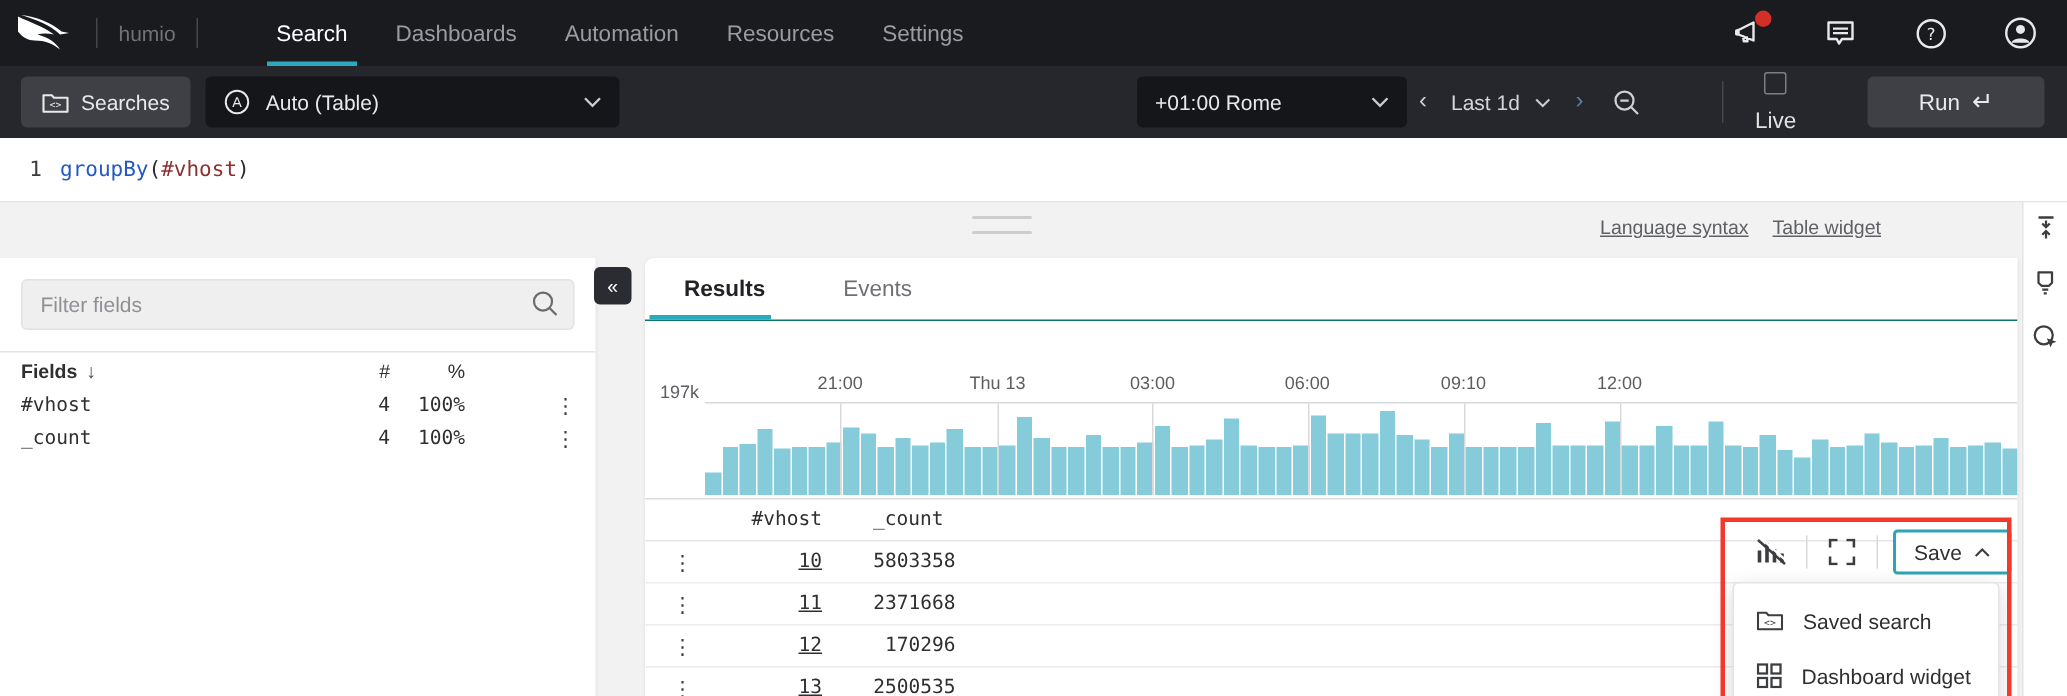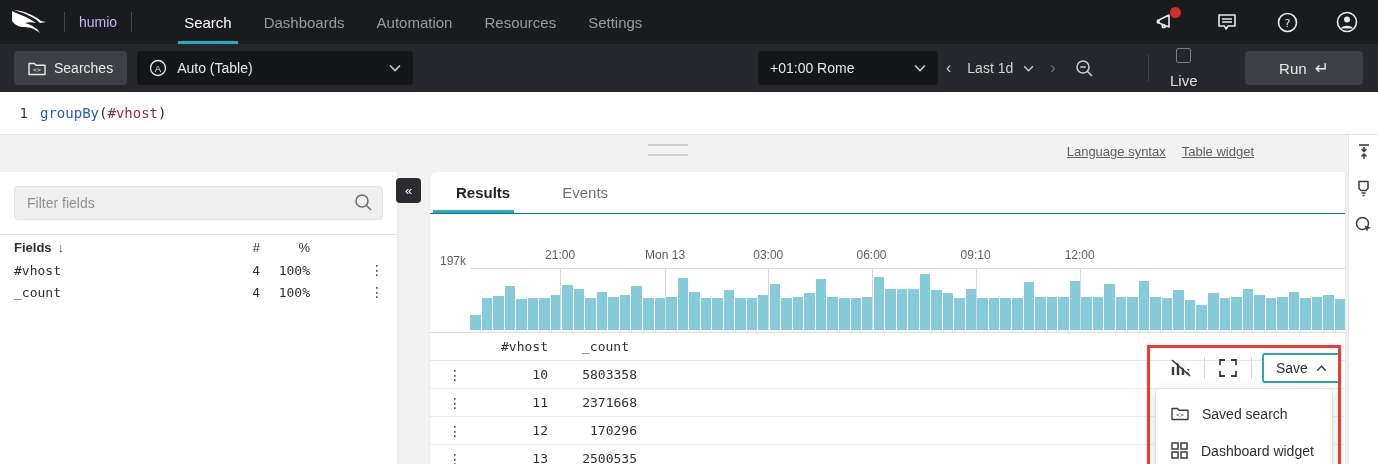--- a/index.html
+++ b/index.html
@@ -3,21 +3,21 @@
 <meta charset="utf-8">
 <style>
   * { margin:0; padding:0; box-sizing:border-box; }
   html,body { width:1378px; height:464px; overflow:hidden; font-family:"Liberation Sans","DejaVu Sans",sans-serif; background:#f2f2f3; }
   .mono { font-family:"DejaVu Sans Mono","Liberation Mono",monospace; }
 
   
   .topnav { position:absolute; left:0; top:0; width:1378px; height:44px; background:#1a1b1f; display:flex; align-items:center; }
   .logo { width:40px; height:30px; margin-left:10px; }
   .nav-divider { width:1px; height:20px; background:#44464c; margin:0 14px; }
-  .brand { color:#c4b5fd; font-size:14px; }
+  .brand { color:#737373; font-size:14px; }
   .nav-items { display:flex; align-items:center; margin-left:22px; height:44px; }
   .nav-item { color:#9a9ca1; font-size:15px; padding:15px 16px; height:44px; display:flex; align-items:center; position:relative; cursor:pointer; }
   .nav-item.active { color:#ffffff; }
   .nav-item.active::after { content:""; position:absolute; left:10px; right:10px; bottom:0; height:3px; background:#29aabf; }
   .topnav-right { margin-left:auto; display:flex; align-items:center; gap:38px; margin-right:20px; }
   .topnav-icon { position:relative; width:22px; height:22px; display:flex; align-items:center; justify-content:center; cursor:pointer; }
   .badge-dot { position:absolute; right:-3px; top:-4px; width:11px; height:11px; border-radius:50%; background:#d22f26; }
 
   
   .toolbar { position:absolute; left:0; top:44px; width:1378px; height:48px; background:#26272c; display:flex; align-items:center; }
@@ -83,21 +83,21 @@
   .tick { position:absolute; top:34px; transform:translateX(-50%); font-size:12px; color:#5c5d61; white-space:nowrap; }
   .vgrid { position:absolute; top:55px; bottom:2px; width:1px; background:#d9d9db; }
 
   
   .rtable { position:absolute; left:0; top:161px; width:915px; }
   .thead { height:28px; position:relative; border-bottom:1px solid #e6e6e8; font-size:13px; color:#2e2f31; }
   .th-vhost { position:absolute; left:0; top:6px; width:118px; text-align:right; }
   .th-count { position:absolute; left:152px; top:6px; }
   .trow { height:28px; position:relative; border-bottom:1px solid #ececee; font-size:13px; color:#2e2f31; }
   .trow .kebab { position:absolute; left:18px; top:6px; color:#3c3d3f; font-size:14px; cursor:pointer; }
-  .td-vhost { position:absolute; left:0; top:6px; width:118px; text-align:right; cursor:pointer; }
+  .td-vhost { position:absolute; left:0; top:6px; width:118px; text-align:right; text-decoration:underline; cursor:pointer; }
   .td-count { position:absolute; left:117px; top:6px; width:90px; text-align:right; }
 
   
   .save-tools { position:absolute; left:1168px; top:218px; display:flex; align-items:center; gap:10px; z-index:4; }
   .tool-icon { width:26px; height:26px; display:flex; align-items:center; justify-content:center; cursor:pointer; }
   .tool-sep { width:1px; height:22px; background:#d8d8da; }
   .save-btn { height:30px; background:#ffffff; border:2px solid #2fa3b8; border-radius:3px; display:flex; align-items:center; gap:8px; padding:0 12px; font-size:14px; color:#2e2f31; cursor:pointer; }
   .save-menu { position:absolute; left:1155px; top:253px; width:178px; background:#ffffff; border:1px solid #e3e3e5; border-radius:4px; box-shadow:0 4px 14px rgba(0,0,0,.15); z-index:4; padding:6px 0; }
   .menu-item { height:37px; display:flex; align-items:center; gap:13px; padding-left:15px; font-size:14px; color:#2e2f31; cursor:pointer; }
 
@@ -344,21 +344,21 @@
           <div class="bar" style="height: 54.8223%;"></div>
           <div class="bar" style="height: 61.9289%;"></div>
           <div class="bar" style="height: 51.7766%;"></div>
           <div class="bar" style="height: 54.8223%;"></div>
           <div class="bar" style="height: 56.8528%;"></div>
           <div class="bar" style="height: 50.7614%;"></div>
         </div>
       <div id="ticks">
           <span class="tick" style="left: calc(9.8468% + 40px);">21:00</span>
           <span class="vgrid" style="left: calc(9.8468% + 40px);"></span>
-          <span class="tick" style="left: calc(21.3188% + 40px);">Mon 13</span>
+          <span class="tick" style="left: calc(21.3188% + 40px);">Thu 13</span>
           <span class="vgrid" style="left: calc(21.3188% + 40px);"></span>
           <span class="tick" style="left: calc(32.5996% + 40px);">03:00</span>
           <span class="vgrid" style="left: calc(32.5996% + 40px);"></span>
           <span class="tick" style="left: calc(43.8804% + 40px);">06:00</span>
           <span class="vgrid" style="left: calc(43.8804% + 40px);"></span>
           <span class="tick" style="left: calc(55.2568% + 40px);">09:10</span>
           <span class="vgrid" style="left: calc(55.2568% + 40px);"></span>
           <span class="tick" style="left: calc(66.6332% + 40px);">12:00</span>
           <span class="vgrid" style="left: calc(66.6332% + 40px);"></span>
         </div>

